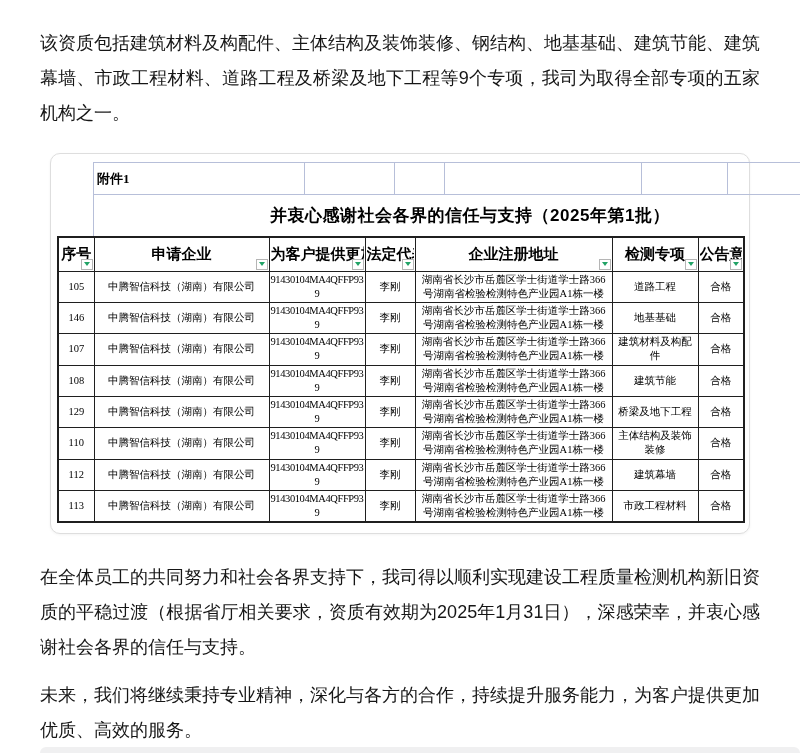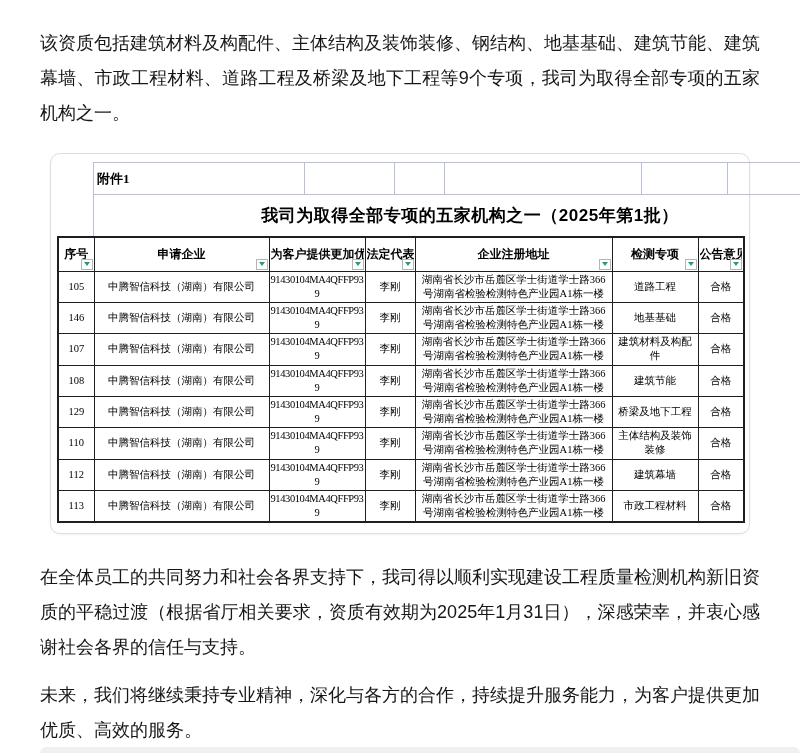--- a/index.html
+++ b/index.html
@@ -84,21 +84,21 @@
   }
   table.qtable th, table.qtable td {
     border: 1px solid #1f1f1f;
     text-align: center;
     vertical-align: middle;
     color: #000;
     overflow: hidden;
   }
   table.qtable th {
     height: 34px;
-    font-size: 12px;
+    font-size: 15px;
     font-weight: bold;
     position: relative;
     padding: 0 1px;
   }
   .th-label {
     display: block;
     white-space: nowrap;
     overflow: hidden;
     text-align: center;
   }
@@ -167,21 +167,21 @@
         <div class="annex-cell c1">
           <span class="annex-label">附件1</span>
         </div>
         <div class="annex-cell c2"></div>
         <div class="annex-cell c3"></div>
         <div class="annex-cell c4"></div>
         <div class="annex-cell c5"></div>
         <div class="annex-cell c6"></div>
       </div>
       <div class="title-row">
-        <span class="sheet-title">我司为取得全部专项的五家机构之一（2025年第1批）</span>
+        <span class="sheet-title">并衷心感谢社会各界的信任与支持（2025年第1批）</span>
       </div>
     </div>
 
     <table class="qtable">
       <colgroup>
         <col class="w-no">
           <col class="w-comp">
           <col class="w-code">
           <col class="w-rep">
         <col class="w-addr">

